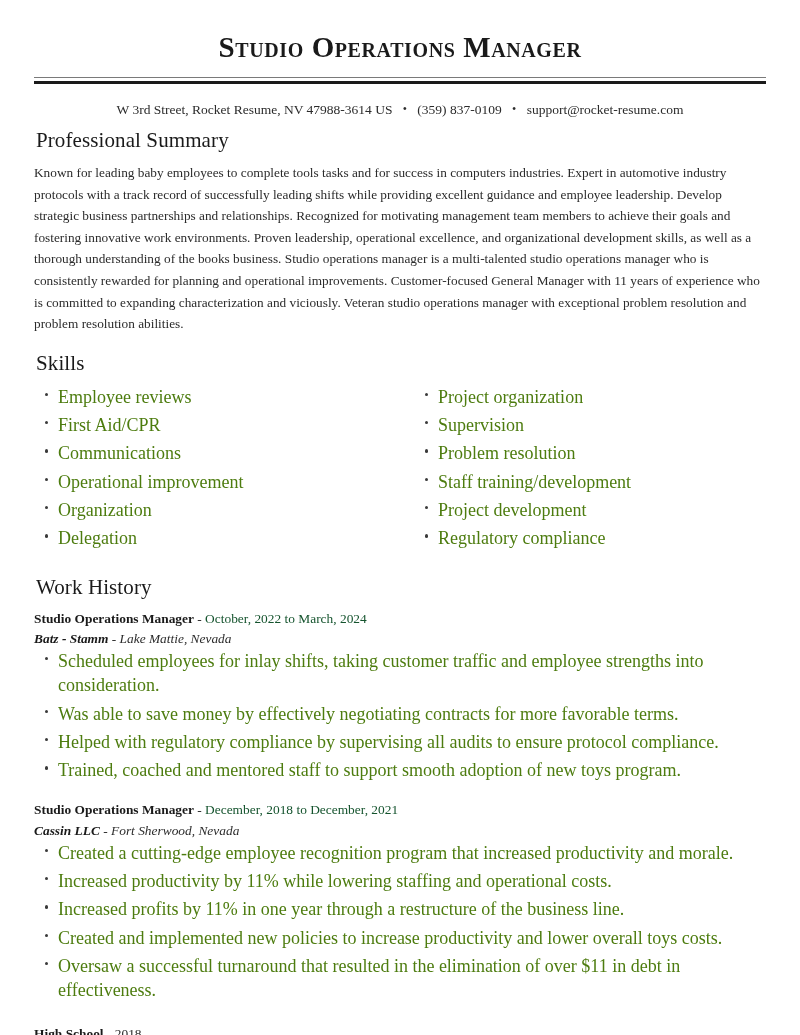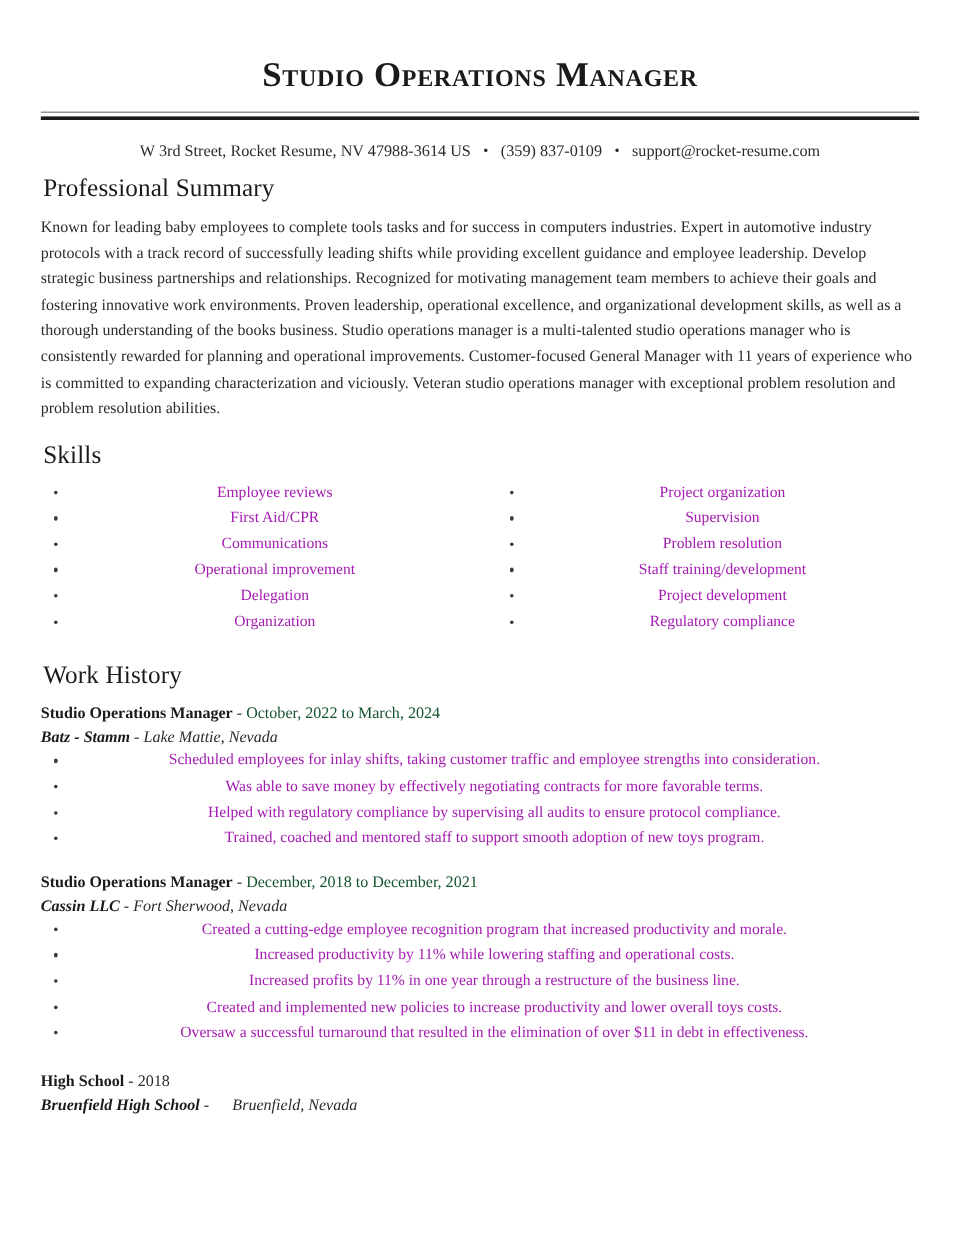--- a/index.html
+++ b/index.html
@@ -11,21 +11,21 @@
     width: 800px;
     height: 1035px;
     font-family: "Liberation Serif", "DejaVu Serif", serif;
     color: #2b2b2b;
     overflow: hidden;
   }
   .page {
     width: 800px;
     height: 1035px;
     box-sizing: border-box;
-    padding: 16px 34px;
+    padding: 0 34px;
     background: #ffffff;
     position: relative;
   }
 
   
   .header-title {
     text-align: center;
     font-family: "Liberation Serif", "DejaVu Serif", serif;
     font-size: 29px;
     font-weight: bold;
@@ -101,25 +101,24 @@
   }
   .skills-col.right { padding-left: 14px; }
   ul.bullets {
     list-style: none;
     margin: 0;
     padding: 0;
   }
   ul.bullets li {
     position: relative;
     padding-left: 24px;
-    font-size: 13px;
+    font-size: 18px;
     line-height: 1.35;
     margin-bottom: 4px;
-    color: #a21caf;
-    text-align: center;
+    color: #4d7c0f;
   }
   ul.bullets li::before {
     content: "";
     position: absolute;
     left: 11px;
     top: 8px;
     width: 3.4px;
     height: 3.4px;
     border-radius: 50%;
     background: #3a3a3a;
@@ -202,22 +201,22 @@
 
   <div class="section skills-section">
     <h2 class="section-heading">Skills</h2>
     <div class="skills-columns">
       <div class="skills-col left">
         <ul class="bullets">
           <li>Employee reviews</li>
           <li>First Aid/CPR</li>
           <li>Communications</li>
           <li>Operational improvement</li>
+          <li>Organization</li>
           <li>Delegation</li>
-          <li>Organization</li>
         </ul>
       </div>
       <div class="skills-col right">
         <ul class="bullets">
           <li>Project organization</li>
           <li>Supervision</li>
           <li>Problem resolution</li>
           <li>Staff training/development</li>
           <li>Project development</li>
           <li>Regulatory compliance</li>

